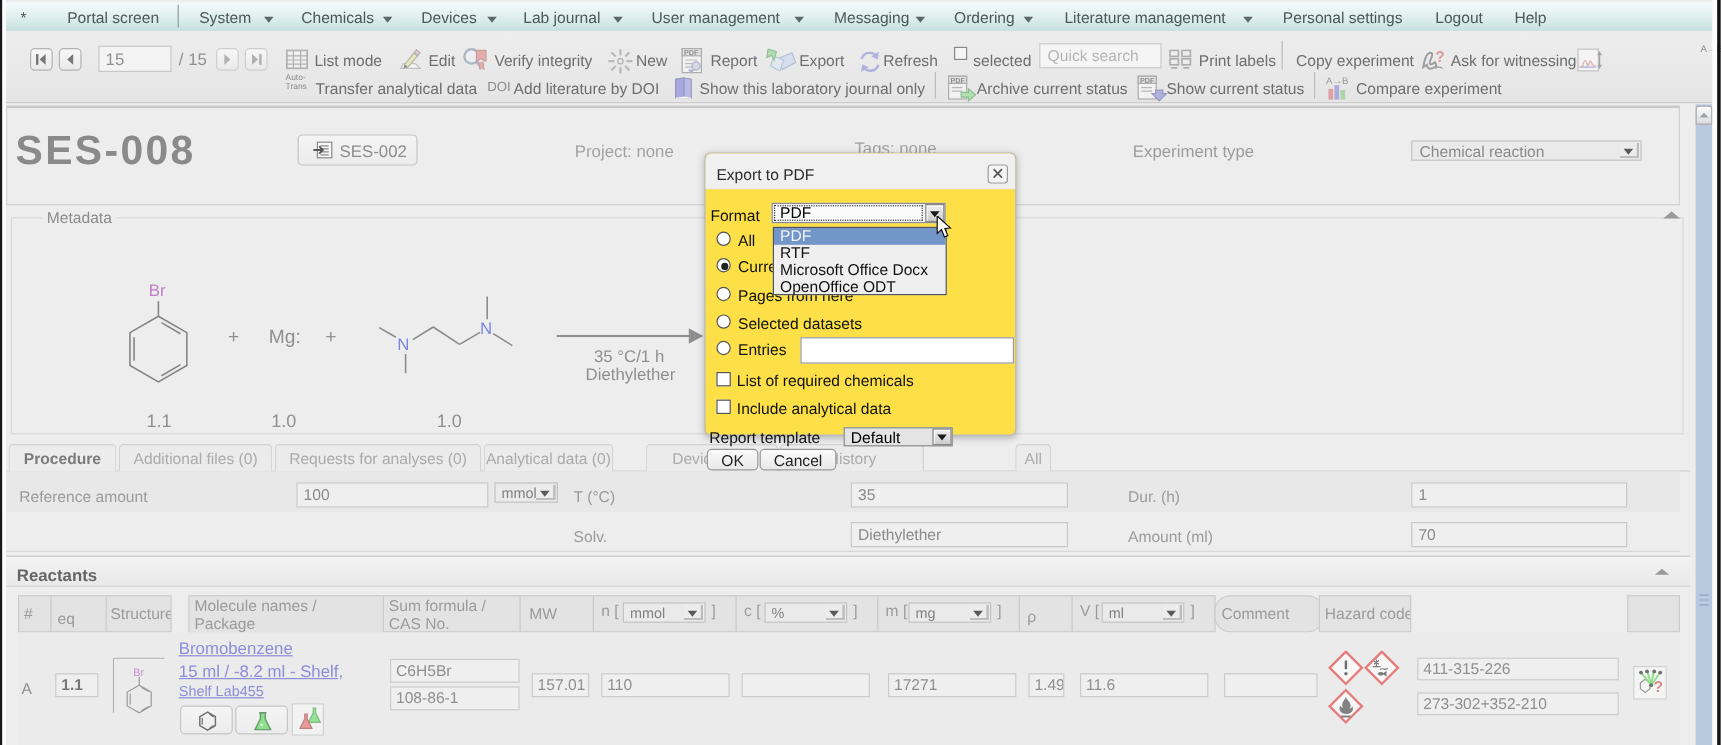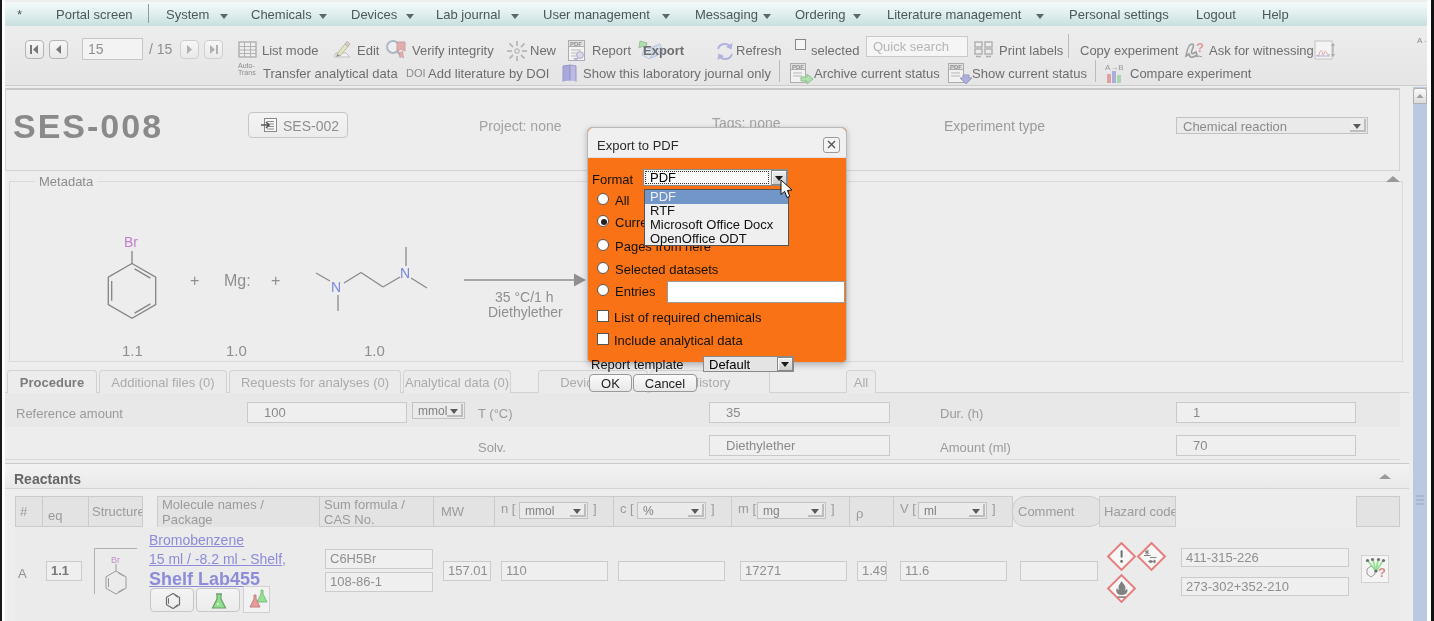--- a/index.html
+++ b/index.html
@@ -33,38 +33,38 @@
 .hbtn { position:absolute; border:1px solid #c6c6c6; border-radius:4px; background:linear-gradient(#f4f4f4,#ececec); }
 .gtext { position:absolute; color:#a2a2a2; white-space:nowrap; }
 
 
 #meta { left:9px; top:181px; width:1394px; height:181px; border:1px solid #d9d9d9; }
 #metaleg { left:35px; top:174px; font-size:13px; color:#8c8c8c; background:#ededed; padding:0 4px; }
 
 
 .tab { position:absolute; top:370px; height:23px; border:1px solid #d2d2d2; border-bottom:none; border-radius:4px 4px 0 0; background:#ebebeb; color:#ababab; font-size:13px; text-align:center; }
 #tabline { left:5px; top:392px; width:1404px; height:1px; background:#d2d2d2; }
-.pinput { position:absolute; border:1px solid #c9c9c9; background:#efefef; color:#8a8a8a; font-size:13px; padding-left:16px; line-height:19px; }
+.pinput { position:absolute; border:1px solid #c9c9c9; background:#efefef; color:#8a8a8a; font-size:13px; padding-left:5px; line-height:19px; }
 .plabel { position:absolute; color:#9b9b9b; font-size:13px; }
 
 
 #rhdr { left:5px; top:463px; width:1404px; height:26px; background:linear-gradient(#f3f3f3,#e9e9e9); border-top:1px solid #c9c9c9; border-bottom:1px solid #d4d4d4; }
 .cell { position:absolute; border:1px solid #cbcbcb; background:#e3e3e3; color:#9b9b9b; font-size:13px; overflow:hidden; white-space:nowrap; }
 .dinput { position:absolute; border:1px solid #cbcbcb; background:#efefef; color:#8f8f8f; font-size:13px; padding-left:4px; line-height:17px; overflow:hidden; }
 .wsel { position:absolute; background:#eaeaea; border:1px solid #c2c2c2; color:#808080; font-size:12px; }
 .wselbtn { position:absolute; right:1px; top:1px; bottom:1px; width:16px; background:#ececec; box-shadow:inset -2px -2px 0 #bdbdbd; }
 .wselbtn:after { content:""; position:absolute; left:3px; top:50%; margin-top:-2px; border-left:4px solid transparent; border-right:4px solid transparent; border-top:5px solid #5a5a5a; }
 a.lnk { color:#8c8cd8; text-decoration:underline; }
 
 
 #sbar { left:1413px; top:87px; width:14px; height:534px; background:#b9c9e0; z-index:49; }
 #sbtn { left:1413px; top:88px; width:14px; height:16px; background:linear-gradient(#fafafa,#dcdcdc); border:1px solid #b0b0b0; border-radius:3px 3px 0 0; z-index:49; }
 
 
-#dlg { left:587px; top:127px; width:260px; height:236px; background:#f97316; border:1px solid #b9b9b9; border-radius:5px; box-shadow:0 2px 6px rgba(0,0,0,0.25); z-index:100; }
+#dlg { left:587px; top:127px; width:260px; height:236px; background:#fde047; border:1px solid #b9b9b9; border-radius:5px; box-shadow:0 2px 6px rgba(0,0,0,0.25); z-index:100; }
 #dlgtitle { position:absolute; left:0; top:0; width:100%; height:30px; background:#f0f0f0; border-bottom:1px solid #e0e0e0; border-radius:5px 5px 0 0; }
 #dlgtitle span { position:absolute; left:9px; top:10px; font-size:13px; color:#2c2c2c; }
 #dlgclose { position:absolute; right:6px; top:9px; width:17px; height:16px; border:1px solid #9b9b9b; border-radius:3px; background:#f4f4f4; }
 .dtxt { position:absolute; color:#111; font-size:13px; white-space:nowrap; }
 .radio { position:absolute; width:12px; height:12px; border:1px solid #555; border-radius:50%; background:#fff; }
 .chk { position:absolute; width:12px; height:12px; border:1px solid #555; background:#fff; }
 #ddlist { position:absolute; left:56px; top:61px; width:145px; height:57px; background:#efefef; border:1px solid #555; z-index:110; }
 .ddi { position:absolute; left:0; width:143px; height:14px; font-size:13px; color:#111; padding-left:5px; line-height:14px; white-space:nowrap; }
 .dbtn { position:absolute; height:18px; border:1px solid #999; border-radius:4px; background:linear-gradient(#fbfbfb,#e8e8e8); font-size:13px; color:#222; text-align:center; line-height:17px; }
 </style>
@@ -180,21 +180,21 @@
         <path d="M12 17 Q15 15 18 17" stroke="#707070" fill="none"></path>
       </svg>
     <svg class="abs" style="opacity:0.62;left:1309px; top:14px;" width="22" height="20" viewBox="0 0 22 20">
         <rect x="1" y="1" width="17" height="18" fill="#fbfbfb" stroke="#aaa"></rect>
         <path d="M2 16 L5 15 Q7 6 9 15 L10 14 Q11 8 13 14 L16 15" fill="none" stroke="#d88888"></path>
         <path d="M3 16 L16 16" stroke="#8888c8"></path>
         <path d="M19 4 L19 16 M17.5 6 L19 3.5 L20.5 6 M17.5 14 L19 16.5 L20.5 14" stroke="#777" fill="none"></path>
       </svg>
     <span class="tbtxt" style="left:525px; top:17px;">New</span>
     <span class="tbtxt" style="left:587px; top:17px;">Report</span>
-    <span class="tbtxt" style="left:638px; top:17px;font-weight:bold;">Export</span>
+    <span class="tbtxt" style="left:661px; top:17px;">Export</span>
     <span class="tbtxt" style="left:731px; top:17px;">Refresh</span>
     <div class="abs" style="left:790px; top:13px; width:11px; height:11px; border:1px solid #888; background:#f5f5f5;"></div>
     <span class="tbtxt" style="left:806px; top:17px;">selected</span>
     <div class="abs" style="left:861px; top:10px; width:102px; height:21px; border:1px solid #c9c9c9; background:#f5f5f5; color:#b5b5b5; font-size:13px; line-height:20px; padding-left:6px;">Quick search</div>
     <span class="tbtxt" style="left:994px; top:17px;">Print labels</span>
     <span class="tsep" style="left:1063px; top:8px; height:24px;"></span>
     <span class="tbtxt" style="left:1075px; top:17px;">Copy experiment</span>
     <span class="tbtxt" style="left:1204px; top:17px;">Ask for witnessing</span>
     <span class="tbtxt" style="left:1412px; top:10px; font-size:8px; color:#888;">A→B</span>
 
@@ -397,21 +397,21 @@
       <path d="M22 23 L12 28.75 L12 40.25 L22 46 L32 40.25 L32 28.75 Z"></path>
       <path d="M14.5 30 L14.5 39"></path>
         <path d="M24 24.8 L30 28.2"></path>
         <path d="M24 44.2 L30 40.8"></path>
       <path d="M22 23 L22 16"></path>
     </g>
     <text x="17" y="15" font-size="9" fill="#c490cc">Br</text>
   </svg>
   <a class="abs lnk" style="left:149px; top:532px; font-size:14px;">Bromobenzene</a>
   <a class="abs lnk" style="left:149px; top:551px; font-size:14px;">15 ml / -8.2 ml - Shelf,</a>
-  <a class="abs lnk" style="left:149px; top:569px; font-size:18px;font-weight:bold;">Shelf Lab455</a>
+  <a class="abs lnk" style="left:149px; top:569px; font-size:12px;">Shelf Lab455</a>
   <div class="hbtn" style="left:150px; top:588px; width:44px; height:24px;">
       <svg style="position:absolute;left:12px;top:2px;" width="20" height="20" viewBox="0 0 20 20">
         <path d="M10 2.5 L3.5 6.25 L3.5 13.75 L10 17.5 L16.5 13.75 L16.5 6.25 Z" stroke="#6e6e6e" fill="none" stroke-width="1.2"></path>
         <path d="M5.5 7.2 L5.5 12.8 M11.5 4 L15 6.5 M11.5 16 L15 13.5" stroke="#6e6e6e" fill="none"></path>
       </svg>
     </div>
   <div class="hbtn" style="left:196px; top:588px; width:44px; height:24px;">
       <svg style="position:absolute;left:12px;top:2px;" width="20" height="20" viewBox="0 0 20 20">
         <path d="M8 3 L8 8 L3.5 17 L16.5 17 L12 8 L12 3" stroke="#6b9c6b" fill="#8fdf8f" stroke-width="1.2"></path>
         <path d="M7 3 L13 3" stroke="#6b9c6b" stroke-width="1.4" fill="none"></path>

